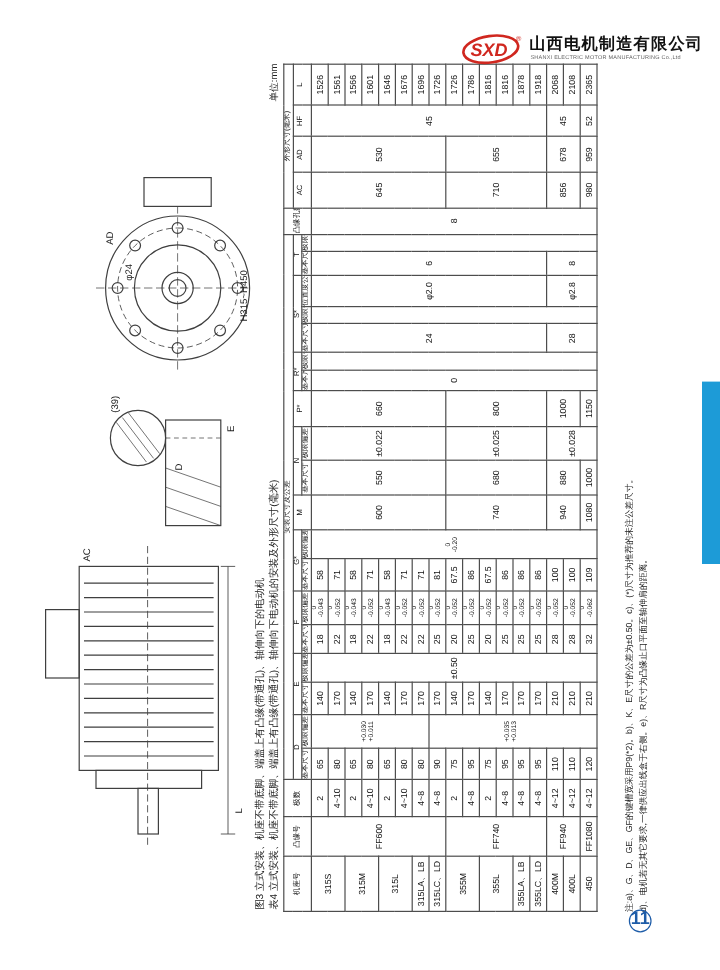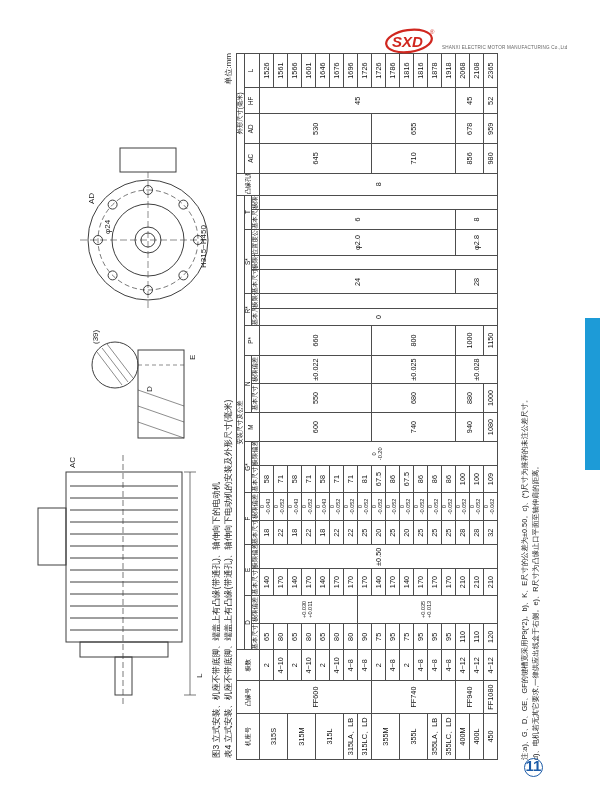--- a/index.html
+++ b/index.html
@@ -441,18 +441,19 @@
     <div>d)、电机若无其它要求,一律供应出线盒于右侧。e)、R尺寸为凸缘止口平面至轴伸肩的距离。</div>
   </div>
 </div>
 
 <div class="logo">
   <svg class="logo-mark" viewBox="0 0 50 30">
     <ellipse cx="24" cy="15" rx="23" ry="11" fill="none" stroke="#d0271f" stroke-width="2.2" transform="rotate(-8 24 15)"></ellipse>
     <text x="7" y="21" font-size="15" font-weight="bold" font-style="italic" fill="#d0271f">SXD</text>
     <text x="45" y="8" font-size="6" fill="#d0271f">®</text>
   </svg>
+  <div class="logo-text">山西电机制造有限公司</div>
   <div class="logo-sub">SHANXI ELECTRIC MOTOR MANUFACTURING Co.,Ltd</div>
 </div>
 
 <div class="blue-tab" style="background: rgb(29, 155, 215);"></div>
 
 <div class="stamp">11</div>
 
 </body></html>

